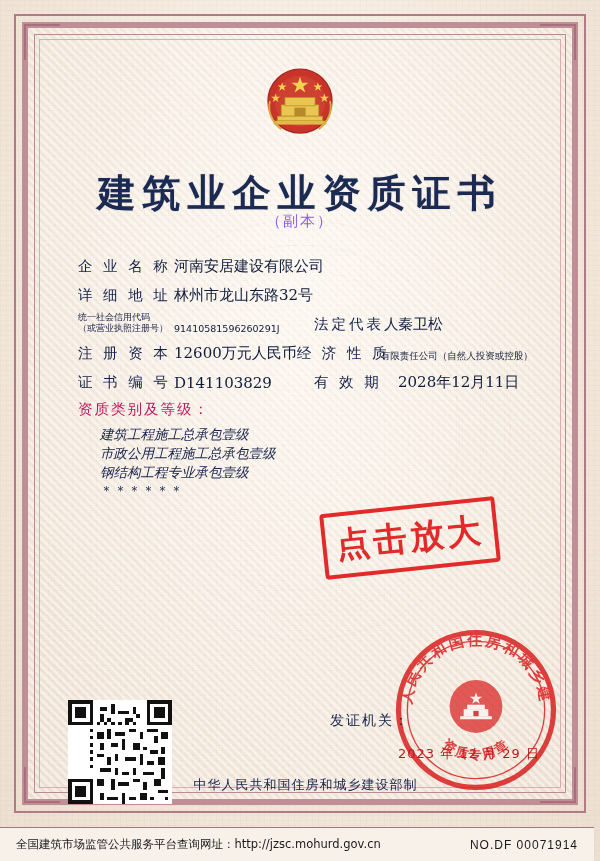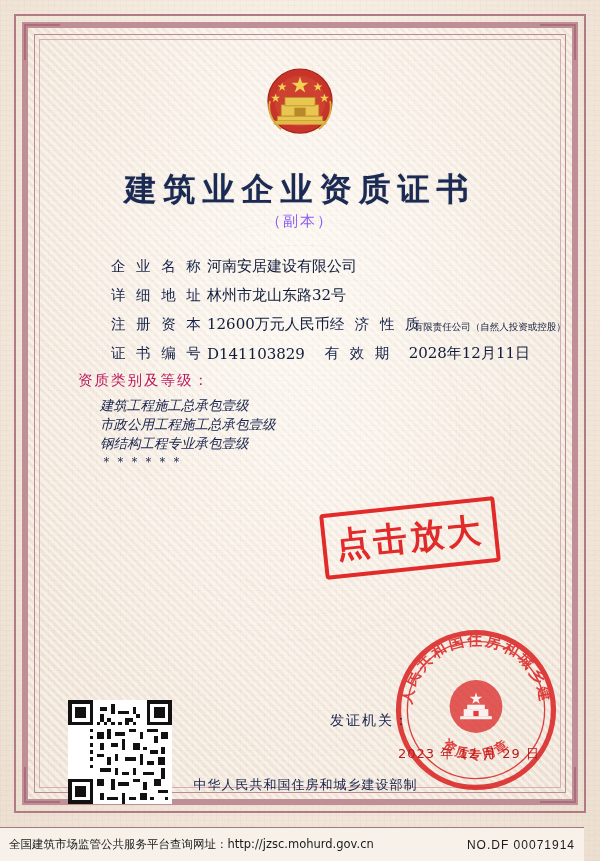--- a/index.html
+++ b/index.html
@@ -81,21 +81,21 @@
     height: 94px;
   }
   
   .title {
     position: absolute;
     top: 168px;
     left: 0; right: 0;
     text-align: center;
     font-family: "DejaVu Sans", sans-serif;
     font-weight: bold;
-    font-size: 32px;
+    font-size: 38px;
     letter-spacing: 7px;
     color: #1b2a52;
     text-shadow: 0 0 1px rgba(27,42,82,0.4);
   }
   .subtitle {
     position: absolute;
     top: 212px;
     left: 0; right: 0;
     text-align: center;
     font-family: Liberation Sans, sans-serif;
@@ -111,21 +111,20 @@
     top: 250px;
     width: 452px;
     font-family: "DejaVu Sans", sans-serif;
     color: #14203f;
   }
   .row {
     display: flex;
     align-items: flex-end;
     min-height: 26px;
     margin-bottom: 3px;
-    margin-left: 33px;
   }
   .lbl {
     font-size: 14.5px;
     letter-spacing: 3px;
     white-space: nowrap;
     color: #16224a;
   }
   .lbl.small {
     font-size: 9px;
     letter-spacing: 0px;
@@ -237,27 +236,27 @@
     left: 68px;
     top: 700px;
     width: 104px;
     height: 104px;
     background: #ffffff;
   }
 
   
   .bottom-bar {
     position: absolute;
-    left: 0; right: 16px; bottom: 0;
+    left: 0; right: 6px; bottom: 0;
     height: 34px;
     border-top: 1px solid #9d7a84;
     display: flex;
     align-items: center;
     justify-content: space-between;
-    padding: 0 9px;
+    padding: 0 16px;
     box-sizing: border-box;
     font-family: "DejaVu Sans", sans-serif;
     font-size: 11.5px;
     color: #1a1a1a;
     background: #f7f1e9;
   }
   .bottom-no {
     font-family: "Liberation Sans", sans-serif;
     font-size: 12px;
     letter-spacing: 1px;
@@ -333,20 +332,31 @@
     <div class="row">
       <span class="lbl lbl-w1">企 业 名 称</span>
       <span class="val handwrite">河南安居建设有限公司</span>
     </div>
 
     <div class="row">
       <span class="lbl lbl-w1">详 细 地 址</span>
       <span class="val handwrite">林州市龙山东路32号</span>
     </div>
 
+    <div class="row">
+      <div class="col-left">
+        <span class="lbl small lbl-w1">统一社会信用代码
+（或营业执照注册号）</span>
+        <span class="val tiny">91410581596260291J</span>
+      </div>
+      <div class="col-right">
+        <span class="lbl lbl-w2">法定代表人</span>
+        <span class="val handwrite">秦卫松</span>
+      </div>
+    </div>
 
     <div class="row">
       <div class="col-left">
         <span class="lbl lbl-w1">注 册 资 本</span>
         <span class="val handwrite">12600万元人民币</span>
       </div>
       <div class="col-right">
         <span class="lbl lbl-w2">经 济 性 质</span>
         <span class="val tiny">有限责任公司（自然人投资或控股）</span>
       </div>

